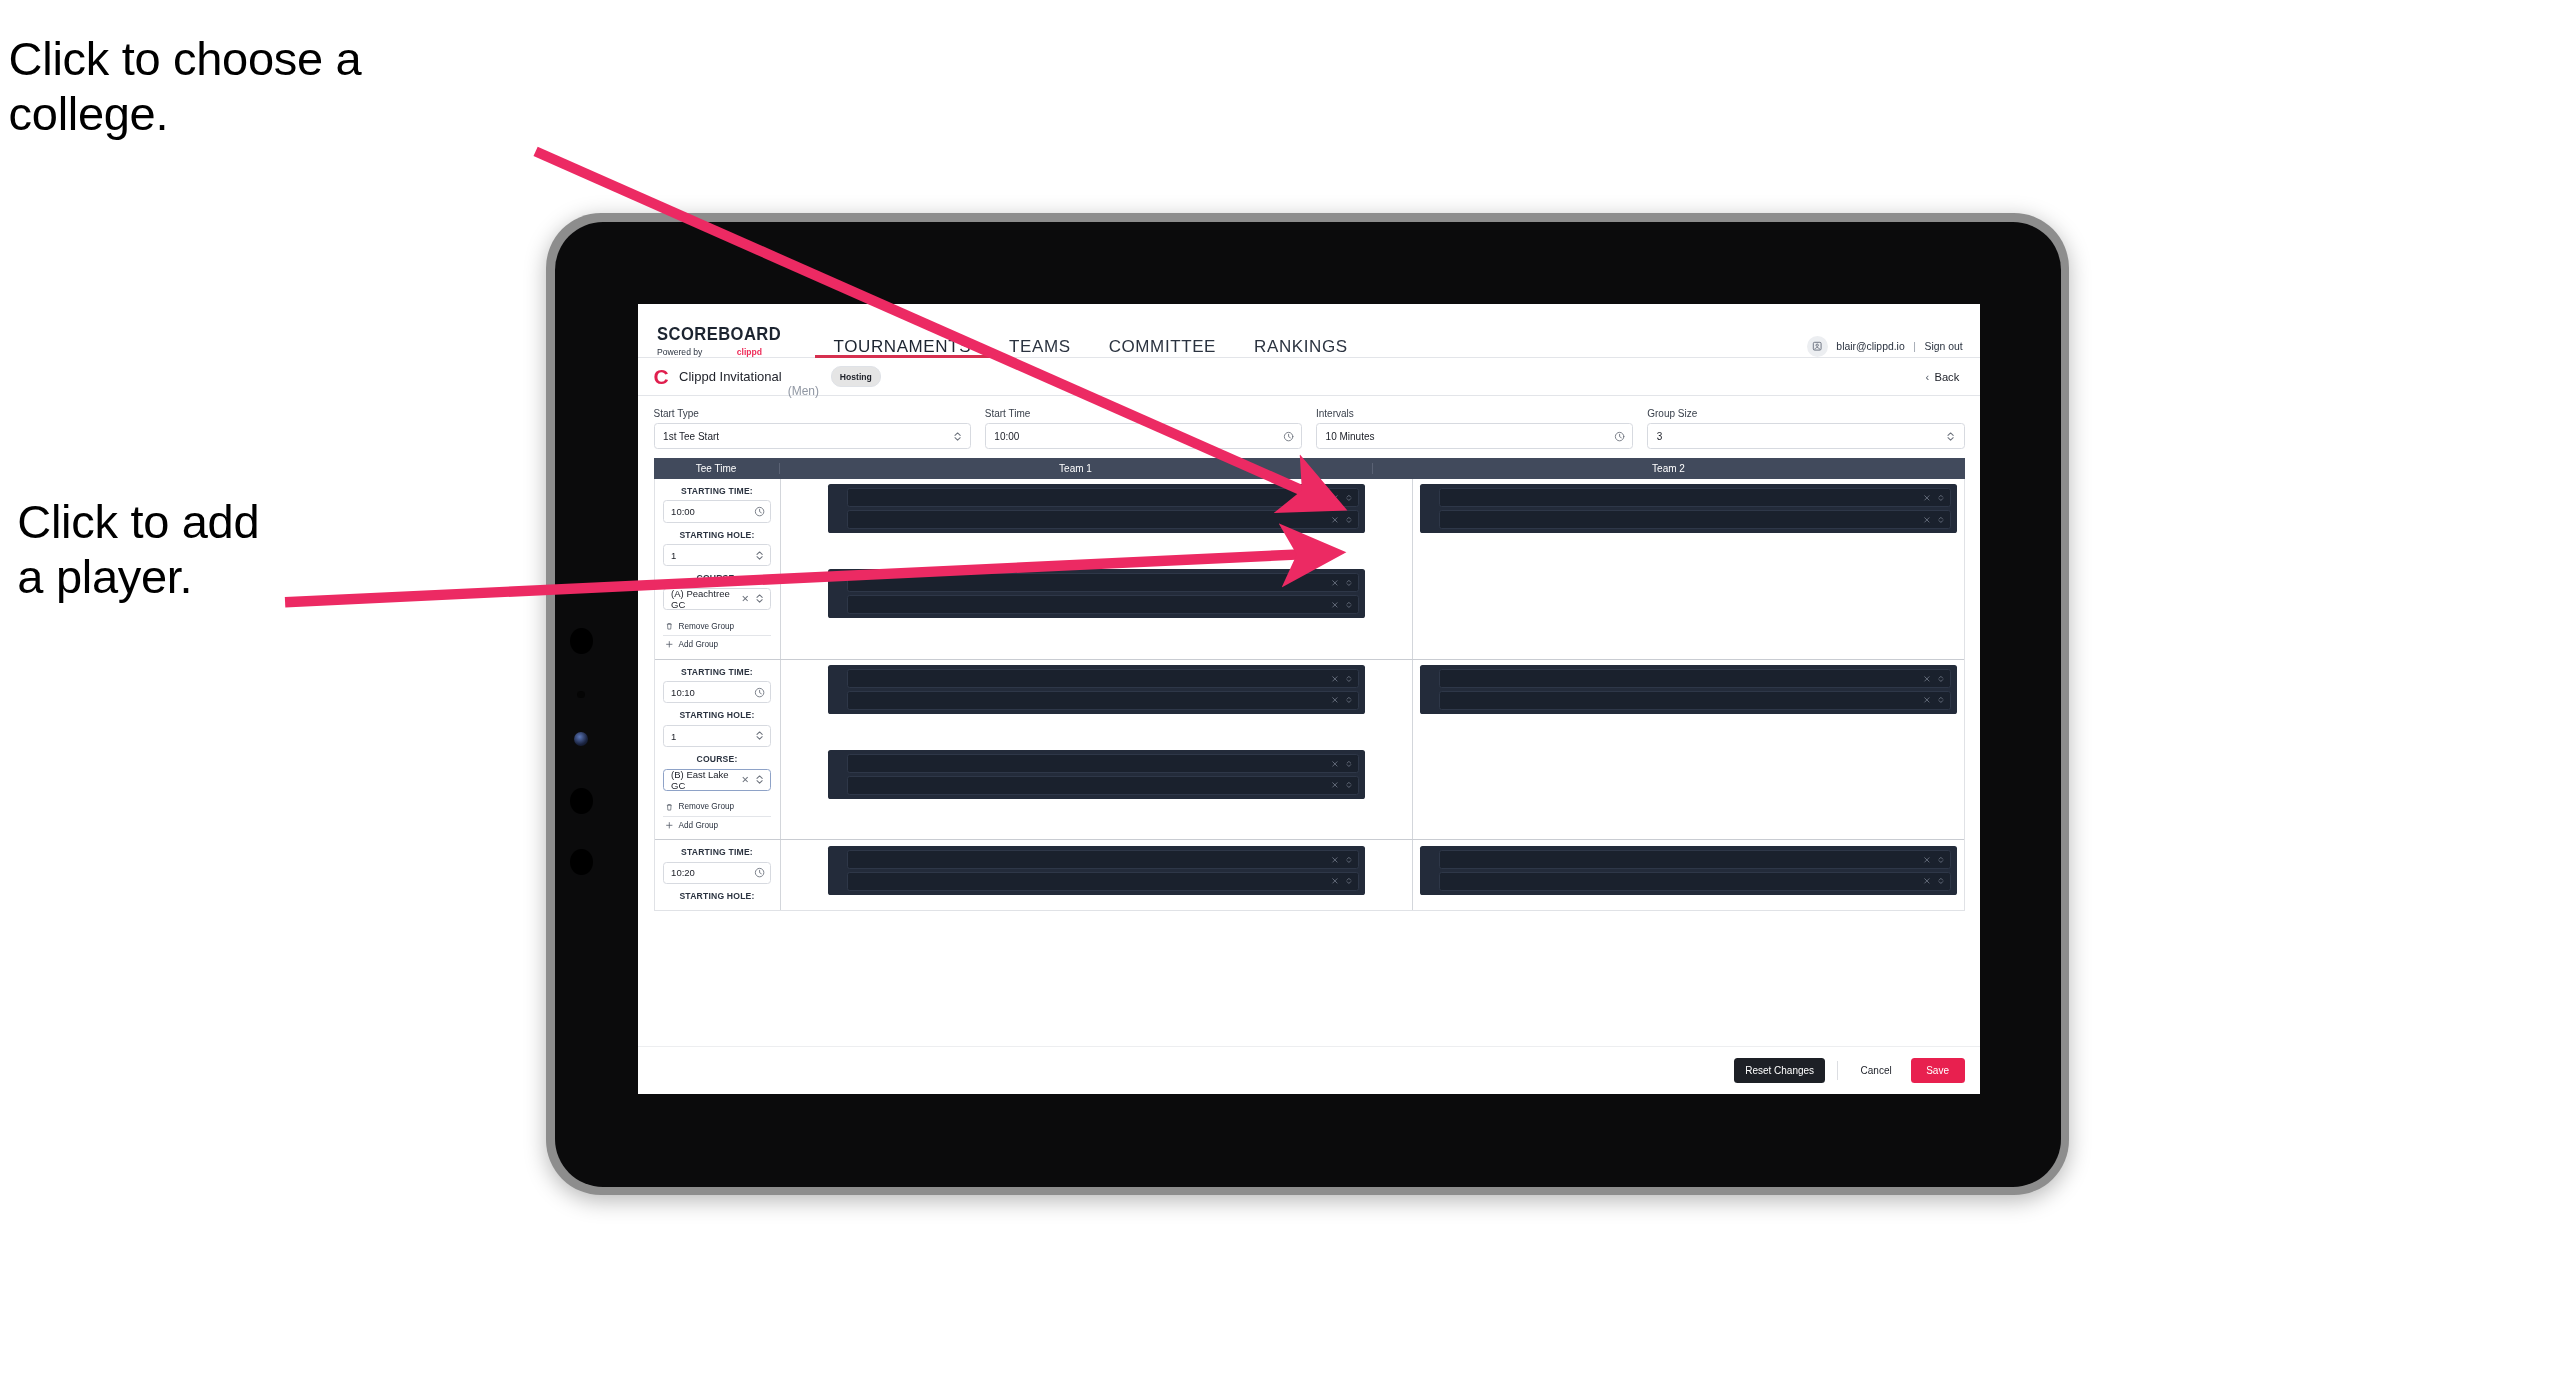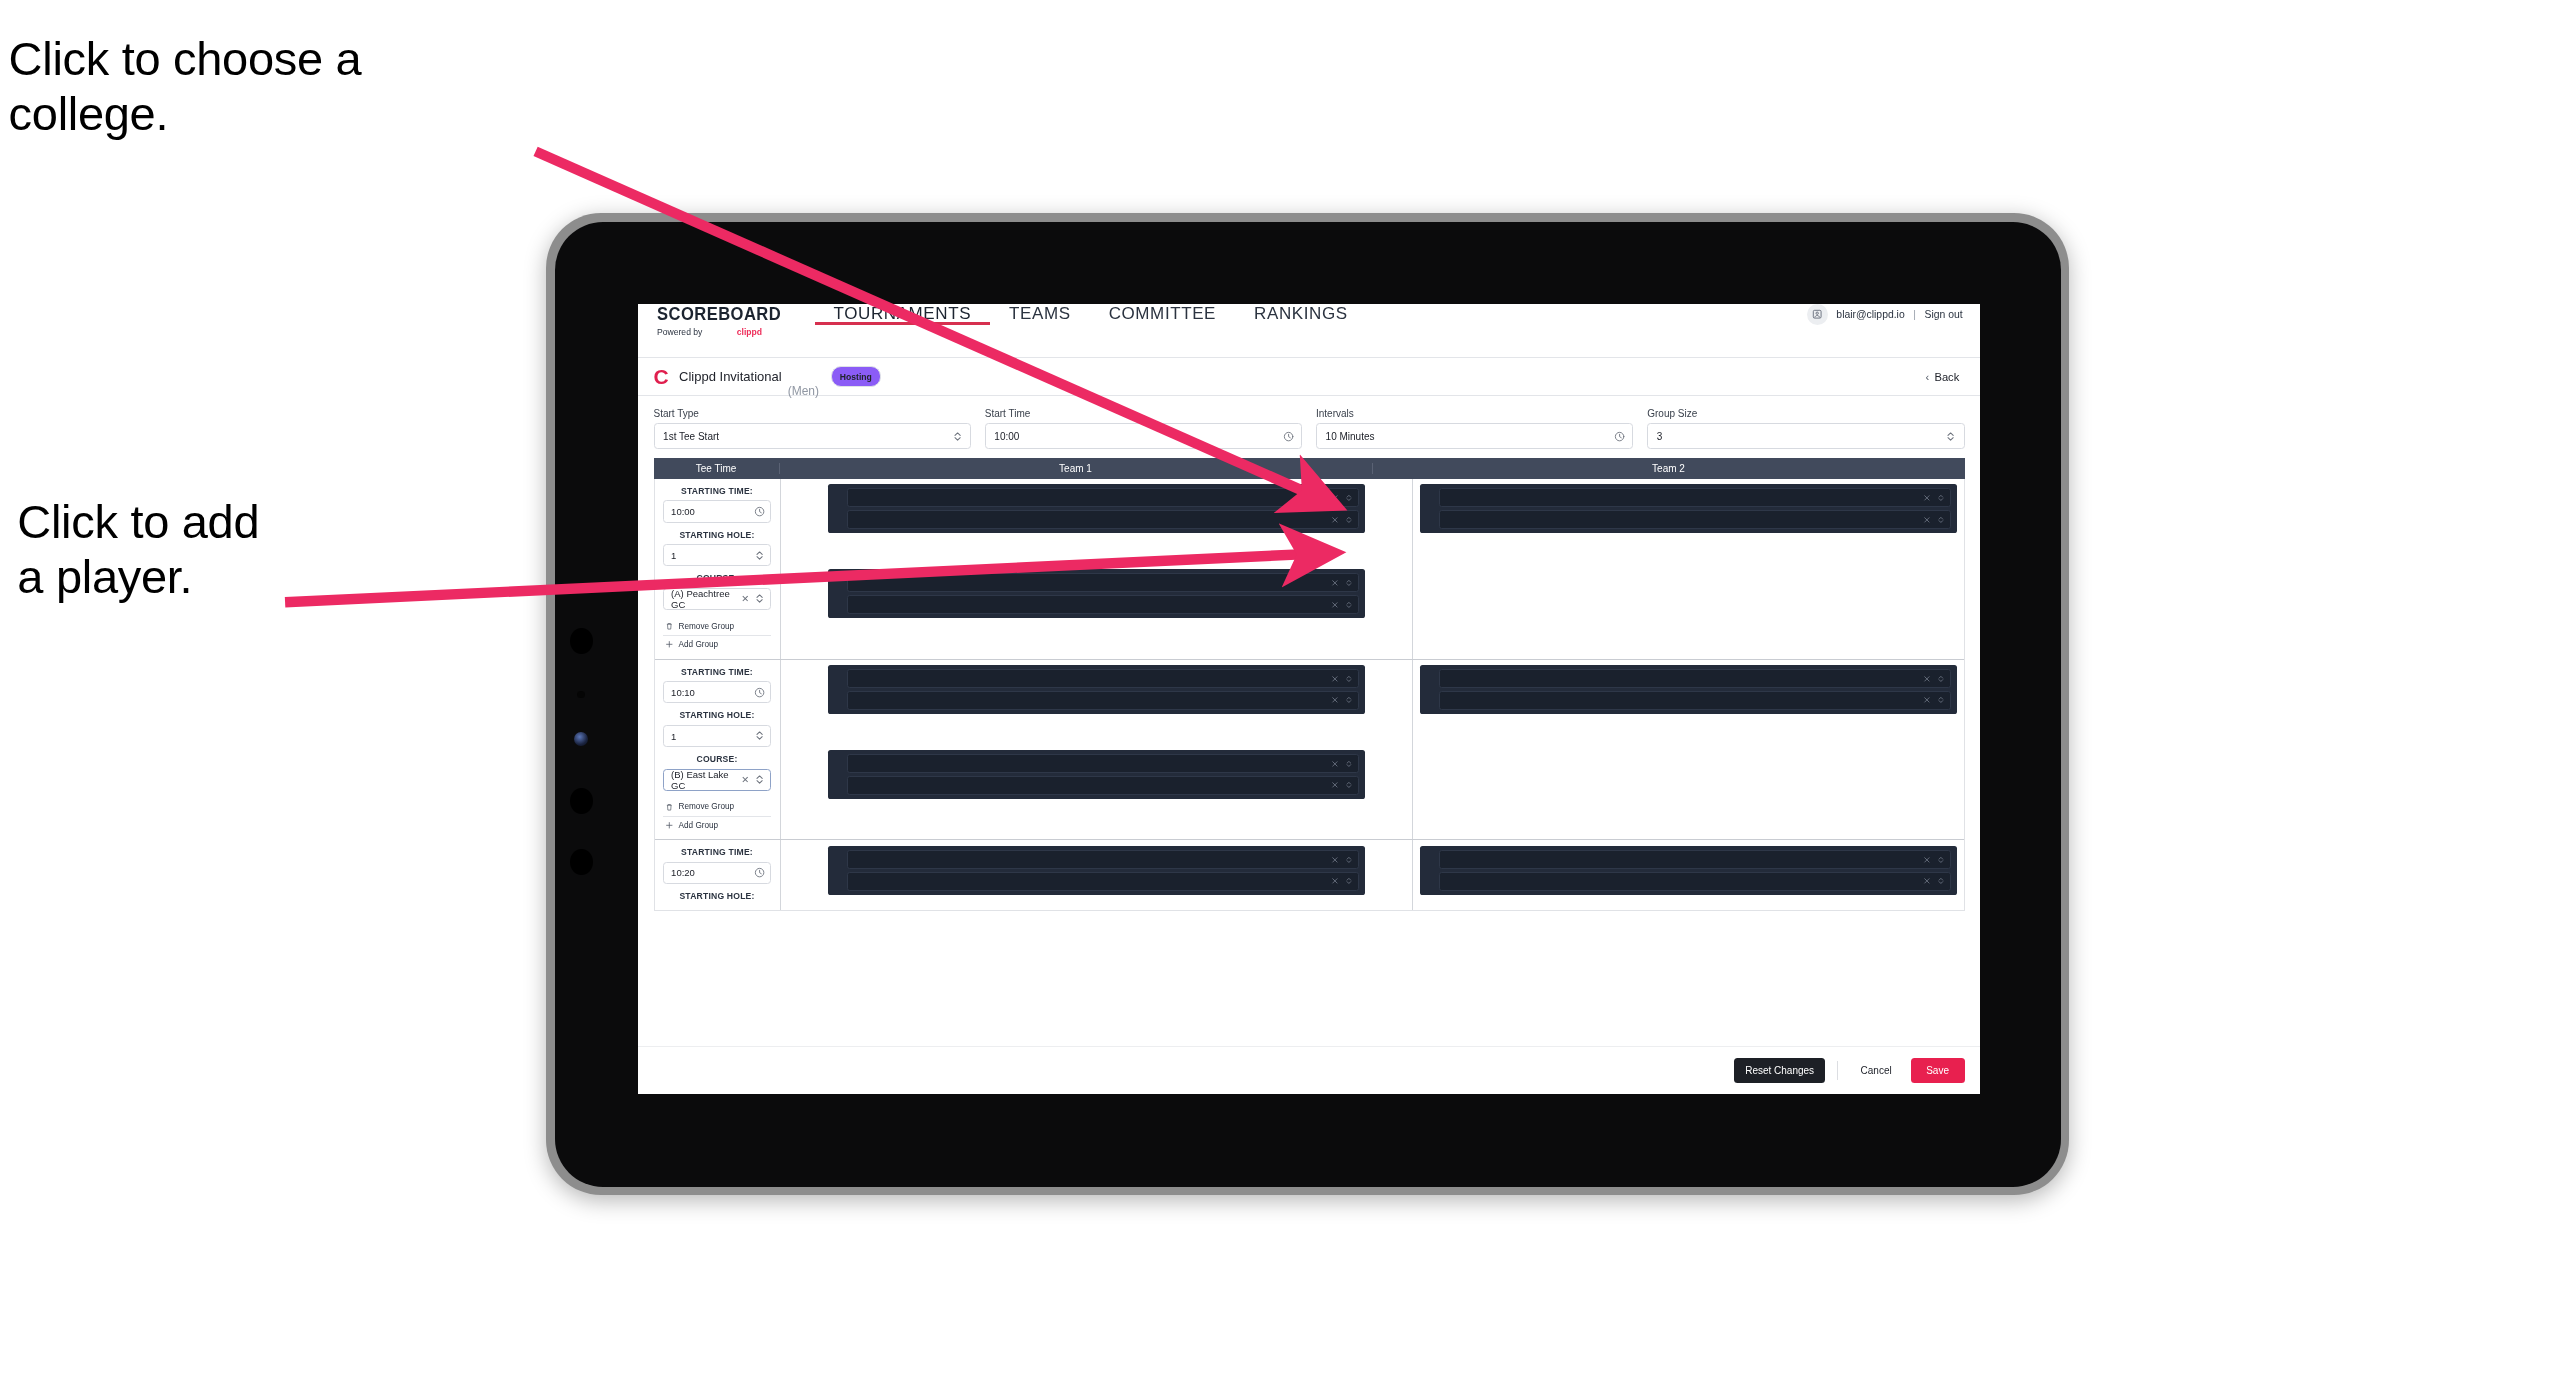--- a/index.html
+++ b/index.html
@@ -68,21 +68,21 @@
     left: 638px; top: 304px;
     width: 1342px; height: 790px;
     background: #ffffff;
     overflow: hidden;
     font-size: 12px;
     color: #21242c;
   }
 
   
   #topnav {
-    height: 54px; display: flex; align-items: flex-start;
+    height: 54px; display: flex; align-items: flex-end;
     border-bottom: 0.9px solid #e3e5e9; background: #fff;
     position: relative;
   }
   #brand { display:flex; flex-direction:column; justify-content:center; padding: 0 22.5px 0 19px; }
   #brand-title {
     font-size: 18px; font-weight: 800; letter-spacing: 0.5px;
     color: #1c2430; font-family: "Liberation Sans", sans-serif;
     transform: scaleX(0.92); transform-origin: left center;
   }
   #brand-sub { font-size: 8.6px; color: #2b3340; margin-top: 1.7px; }
@@ -118,21 +118,21 @@
   #clippd-c {
     font-size: 21px; font-weight: 800; color: #e01f4e;
     margin-right: 10.4px; line-height: 1;
     font-family: "Liberation Sans", sans-serif;
   }
   #tour-name { font-size: 13px; color: #21242c; }
   #tour-gender { font-size: 12px; color: #9097a3; margin-left: 6px; margin-top: 28px; }
   #hosting-badge {
     margin-left: 12px; font-size: 8.6px; font-weight: 700;
     padding: 4.3px 7.8px; border: 0.9px solid #dfe2e7; border-radius: 10px;
-    color: #21242c; background: #8b5cf6;
+    color: #21242c; background: #e5e5e5;
   }
   #back-btn {
     margin-left: auto; display: flex; align-items: center; gap: 5.2px;
     font-size: 11.2px; color: #21242c; cursor: pointer; padding-right: 5.2px;
   }
   #back-btn .chev { color: #555c68; font-size: 11.2px; }
 
   
   #settings-row {
     display: flex; gap: 14px; padding: 12px 15.5px 8.6px 15.5px;

